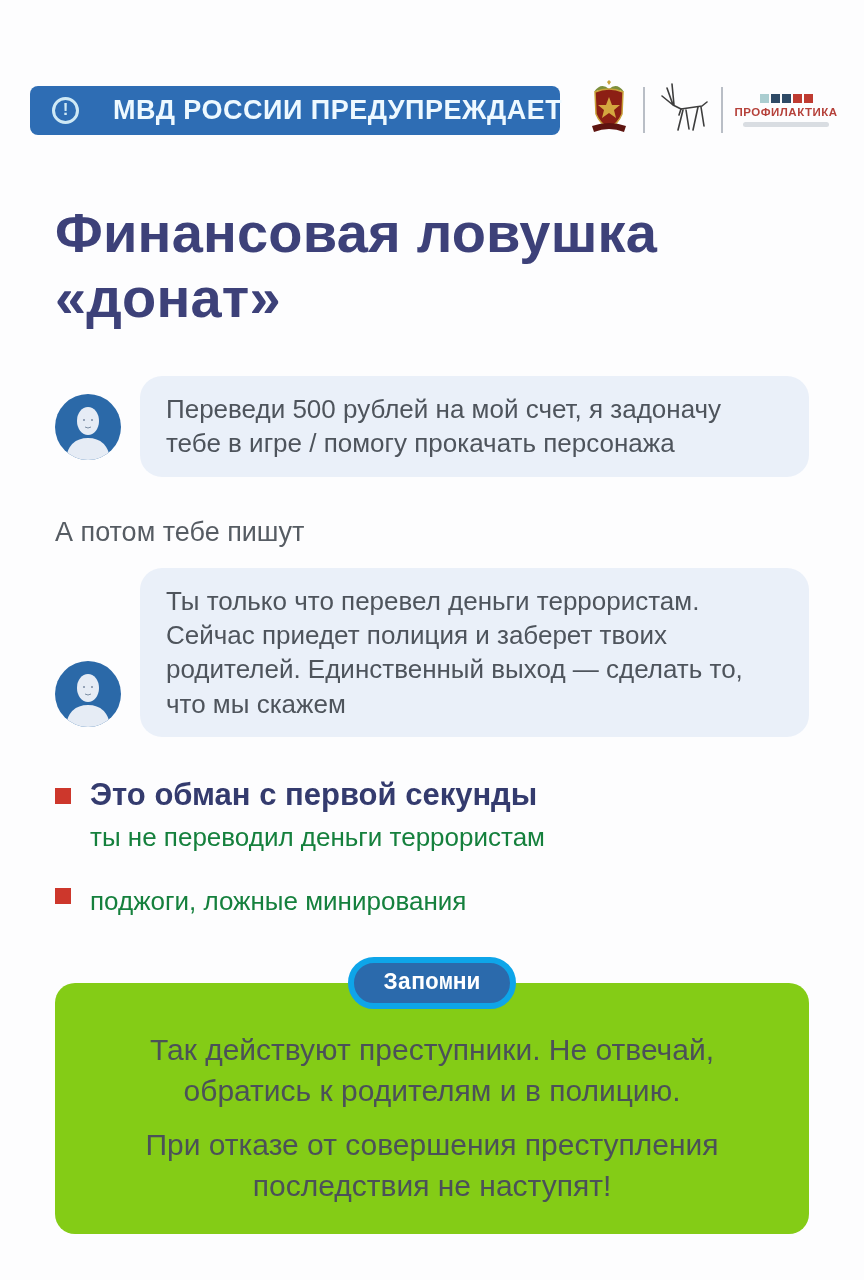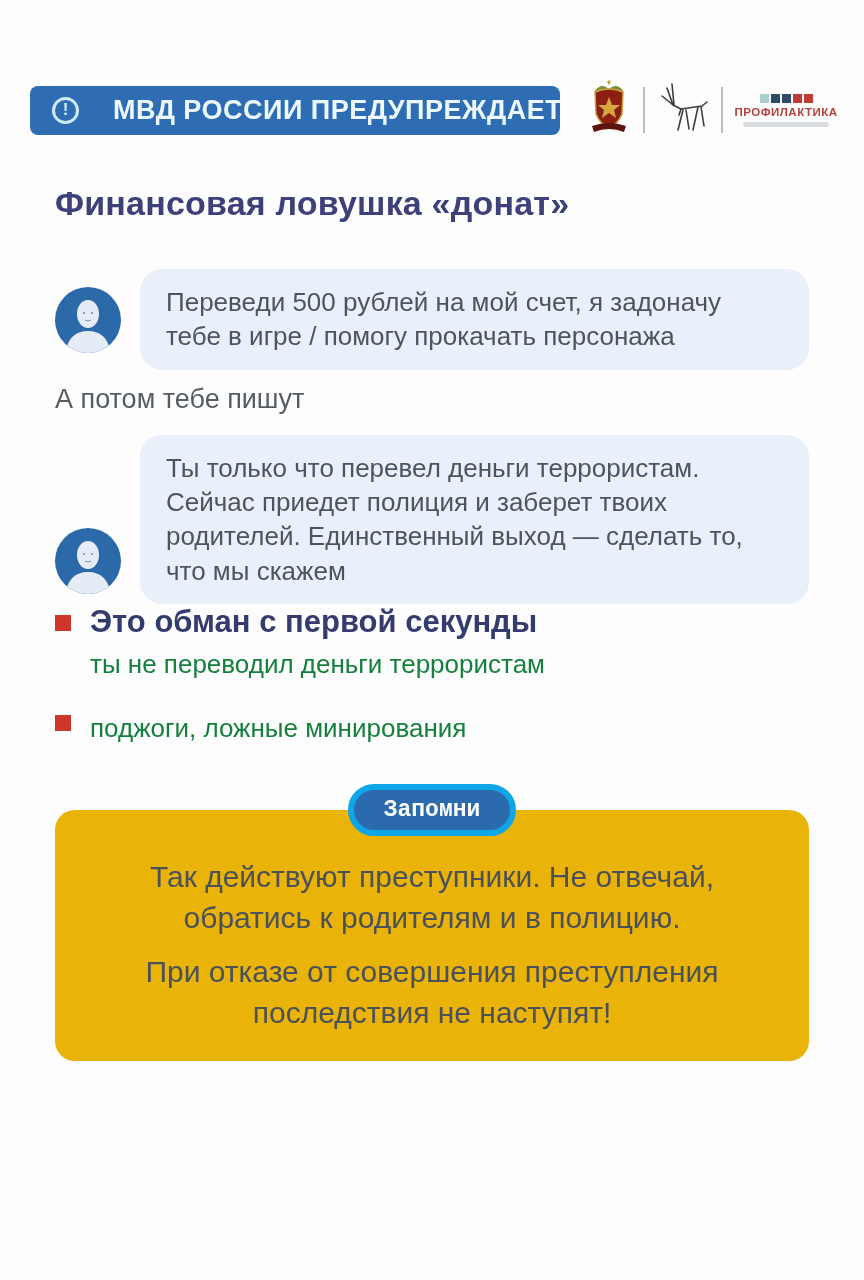--- a/index.html
+++ b/index.html
@@ -35,55 +35,55 @@
   .logo-divider { width:2px; height:46px; background:#b9bec6; }
   .prof-logo { width:100px; display:flex; flex-direction:column; align-items:center; }
   .prof-squares { display:flex; gap:2px; margin-bottom:3px; }
   .prof-squares span { width:9px; height:9px; display:block; }
   .prof-name { font-size:11.5px; font-weight:bold; color:#b5413a; letter-spacing:.5px; }
   .prof-tagline { width:86px; height:5px; background:#d9dde2; border-radius:3px; margin-top:4px; }
 
   
   .content { padding:0 55px; }
   h1.title {
-    margin-top:44px; font-size:34px; font-weight:bold; color:#3d4179;
+    margin-top:60px; font-size:56px; font-weight:bold; color:#3d4179;
     letter-spacing:.2px;
   }
   .chat-row { position:relative; margin-top:46px; }
   .chat-row.second { margin-top:20px; }
   .avatar { position:absolute; left:0; top:18px; width:66px; height:66px; }
   .chat-row.second .avatar { top:auto; bottom:10px; }
   .bubble {
     margin-left:85px; background:#eaf0f9; border-radius:22px;
     padding:16px 26px; font-size:26px; line-height:1.32; color:#4e545c;
   }
-  .between-label { margin-top:14px; font-size:27px; color:#565c63; }
+  .between-label { margin-top:40px; font-size:27px; color:#565c63; }
 
   .reality-pill {
     display:inline-block; margin-top:42px;
     border:2.5px solid #434a63; border-radius:26px;
     padding:9px 30px; font-size:25px; font-weight:bold; color:#3d4179;
     background:#fff;
   }
 
-  .bullets { list-style:none; }
+  .bullets { list-style:none; margin-top:40px; }
   .bullet-item { display:flex; gap:19px; margin-top:24px; }
   .bullet-item:first-child { margin-top:0; }
   .bullet-square { flex:0 0 16px; width:16px; height:16px; background:#cd372c; margin-top:11px; }
   .bullet-head { font-size:31px; font-weight:bold; color:#343b6e; }
   .bullet-sub { margin-top:9px; font-size:26px; color:#15803d; }
 
   .remember { margin-top:40px; }
   .remember-pill {
     position:relative; z-index:2; width:max-content; margin:0 auto -26px auto;
     background:#2b6aac; border:6px solid #0ea5e9; border-radius:28px;
     padding:7px 30px; color:#ffffff; font-weight:bold; font-size:23px;font-family:Liberation Mono, monospace;
   }
   .remember-box {
-    background:#eab308; border-radius:20px;
+    background:#84cc16; border-radius:20px;
     padding:46px 28px 28px 28px; text-align:center;
   }
   .remember-box p { font-size:30px; line-height:1.38; color:#4b5158; }
   .remember-box p + p { margin-top:12px; }
 </style>
 </head>
 <body>
 
 <div class="page">
 

